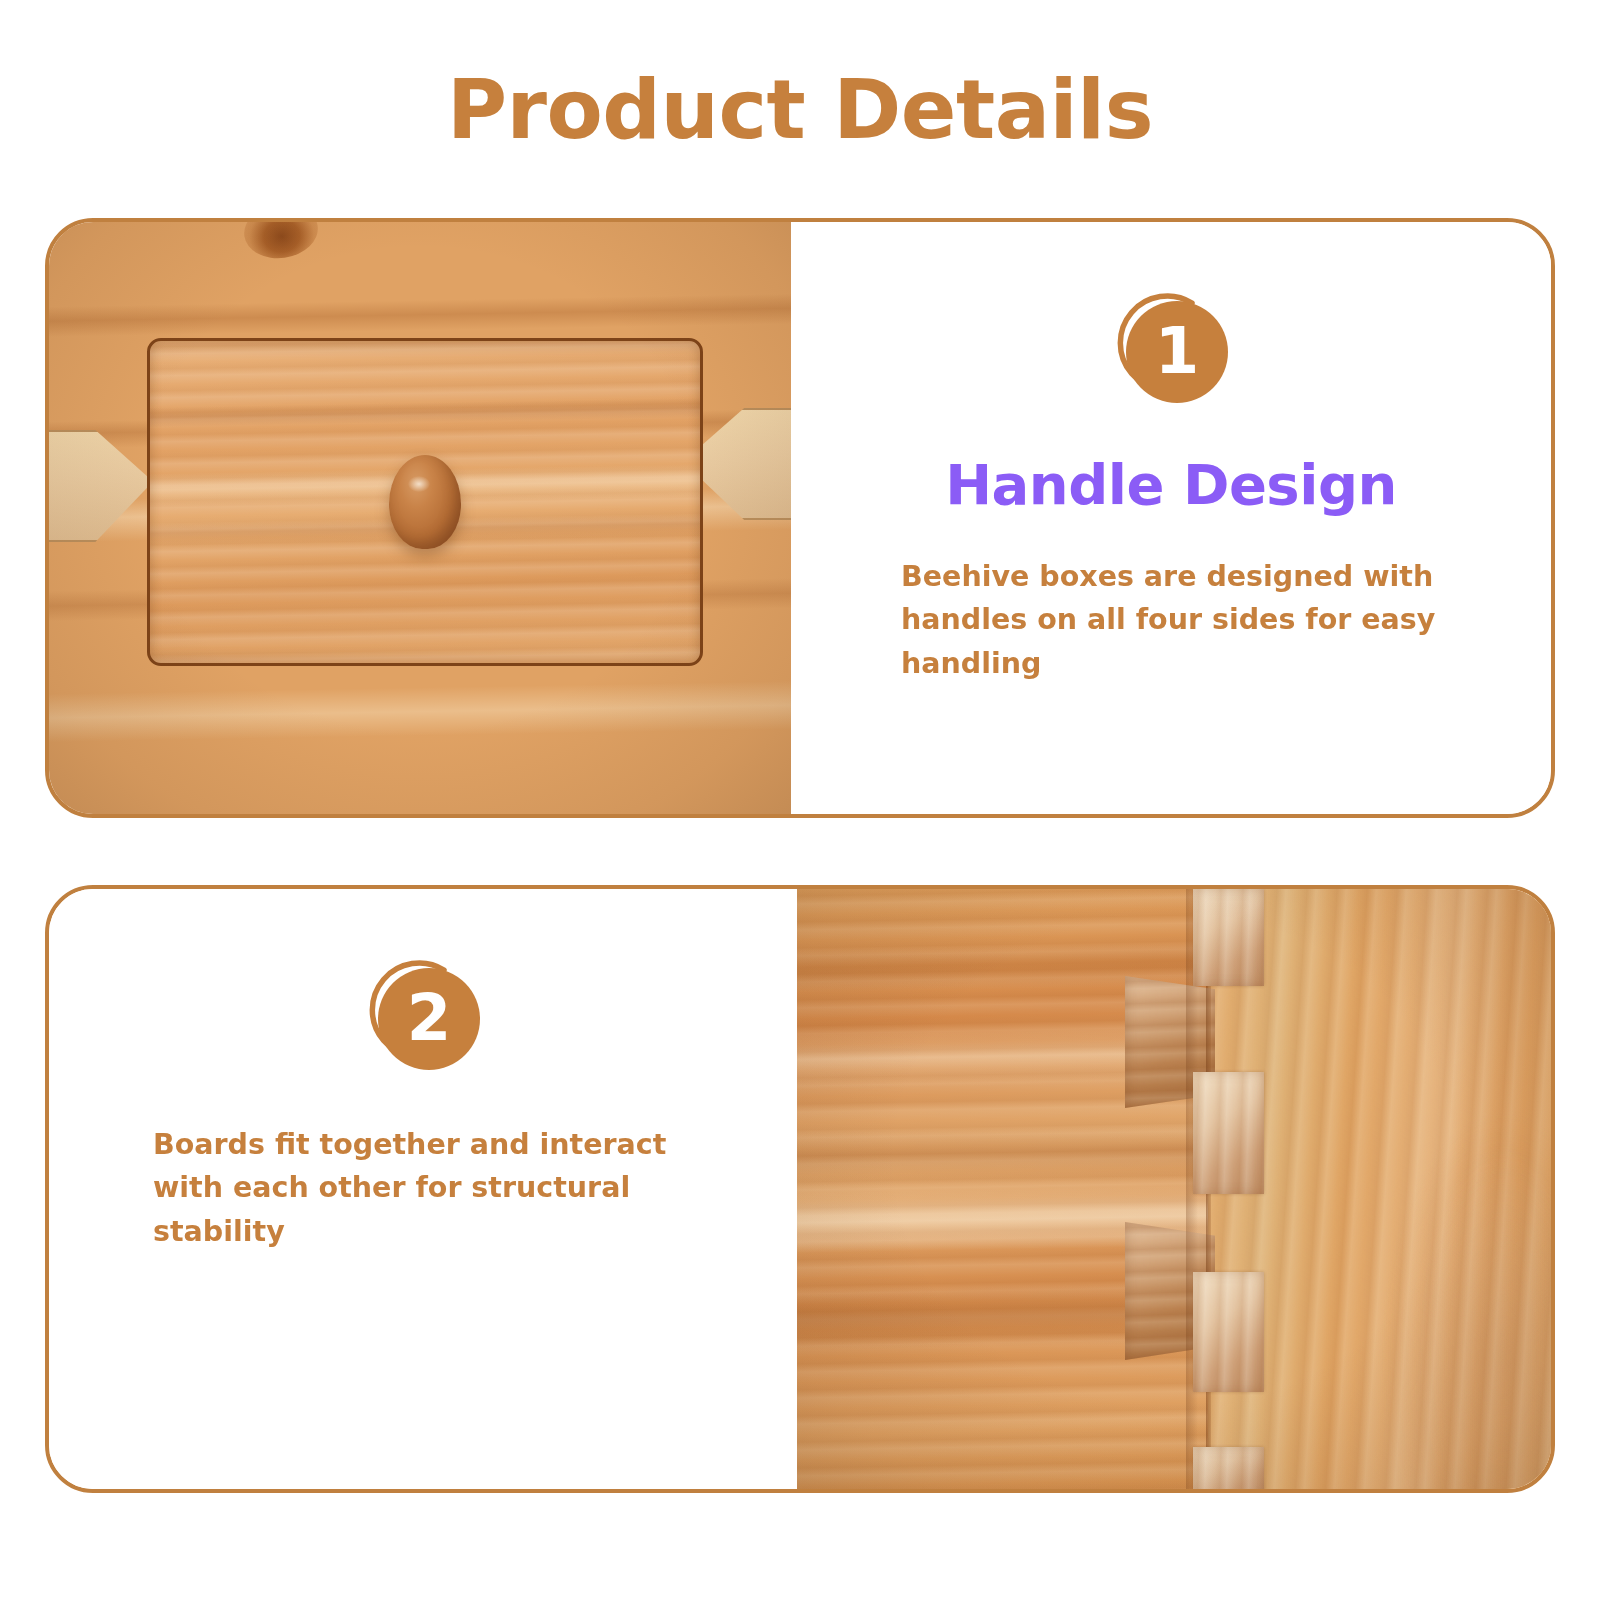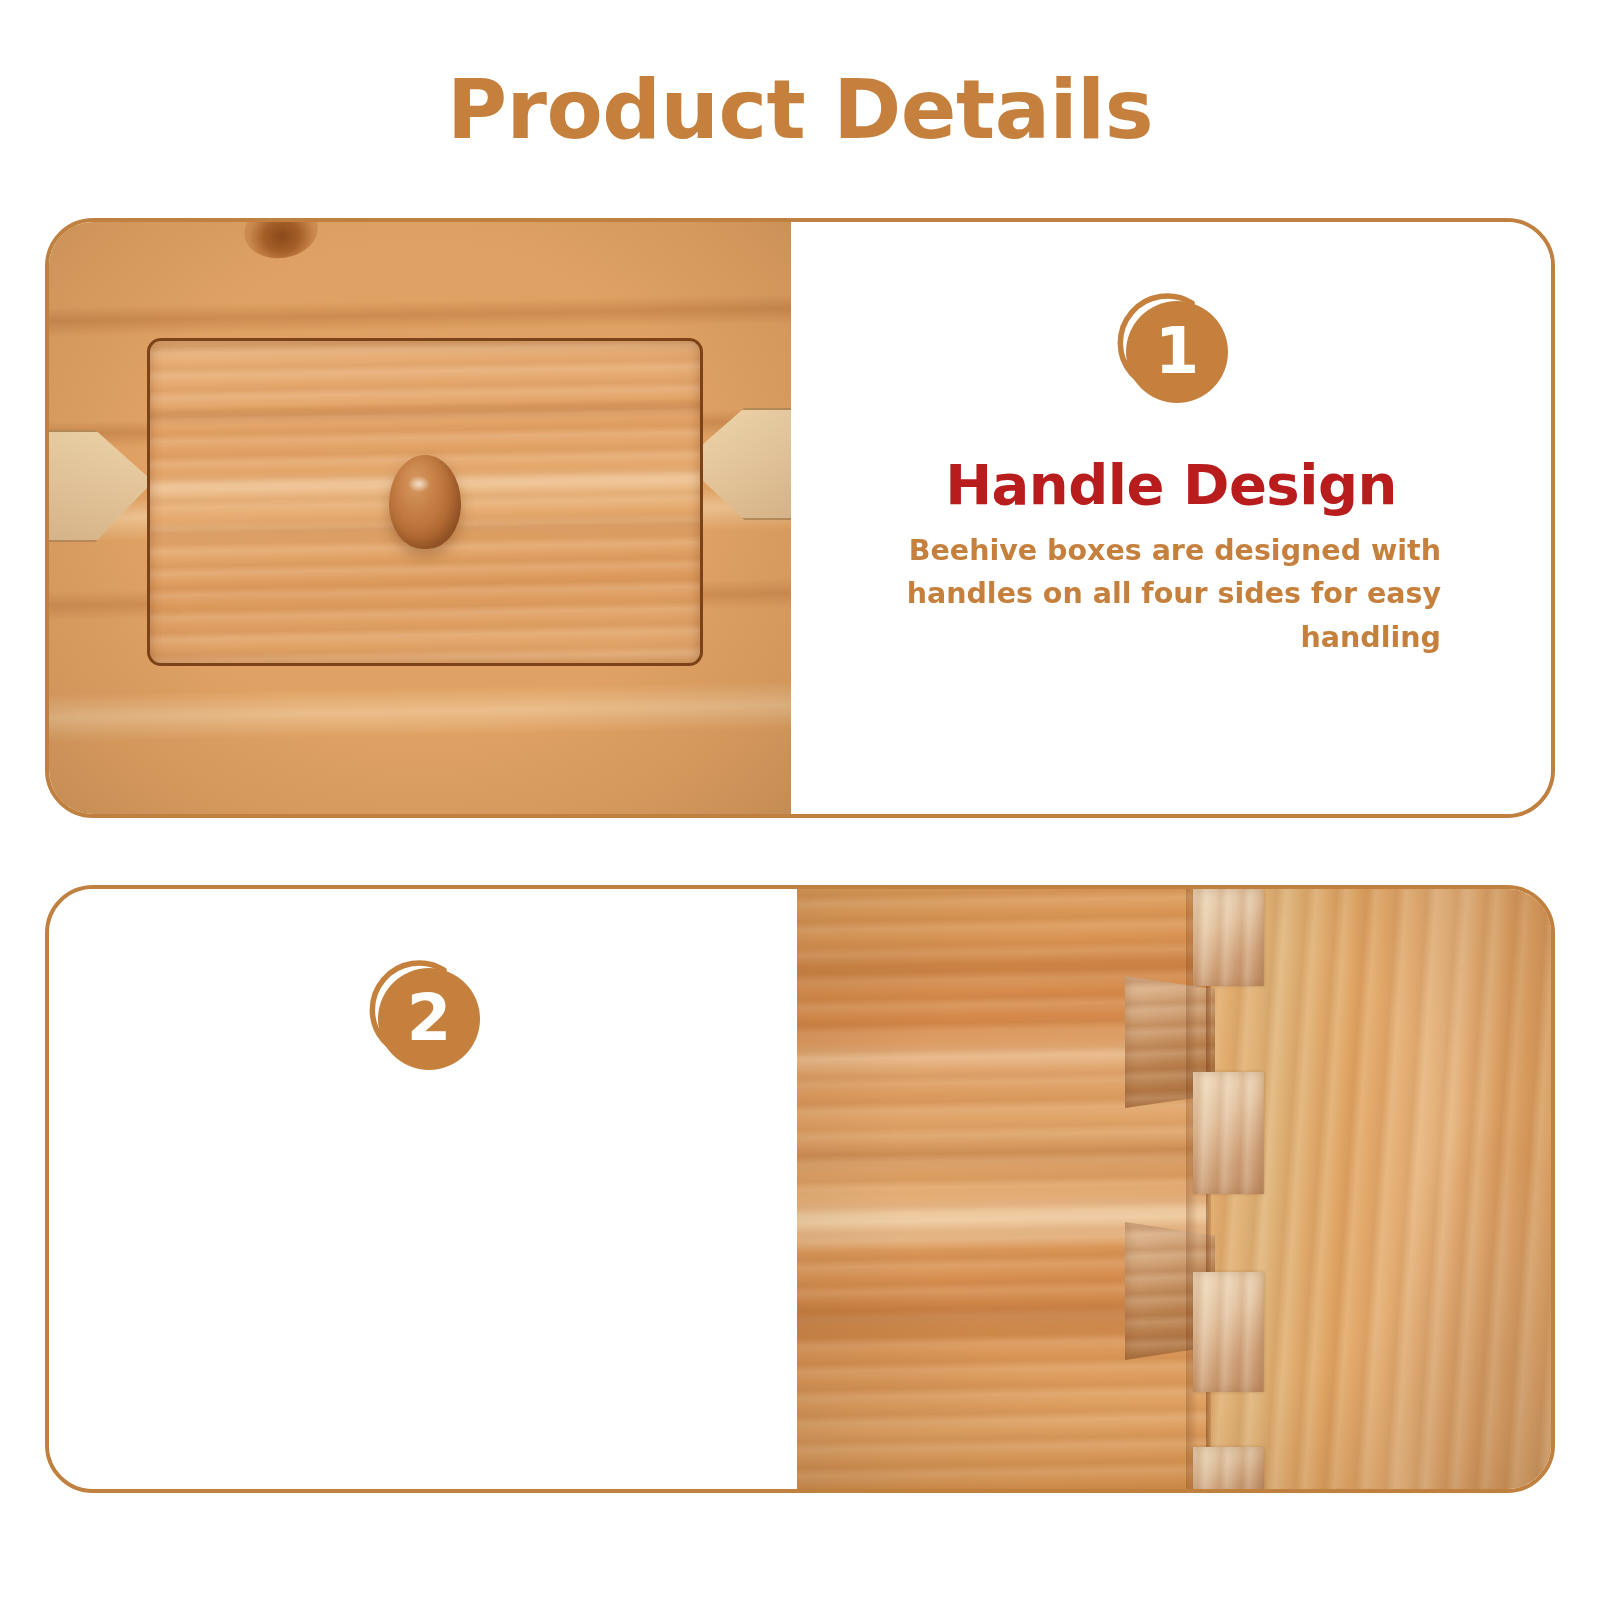--- a/index.html
+++ b/index.html
@@ -110,32 +110,32 @@
     line-height: 1;
     font-family: "DejaVu Sans", sans-serif;
     margin-top: -3px;
   }
 
   
   .feature-heading {
     margin-top: 34px;
     font-size: 56px;
     font-weight: 700;
-    color: #b91c1c;
+    color: #8b5cf6;
     text-align: center;
     letter-spacing: -0.5px;
     font-family: "DejaVu Sans", sans-serif;
   }
   .feature-body {
-    margin-top: 12px;
+    margin-top: 38px;
     font-size: 28.5px;
     font-weight: 700;
     line-height: 1.52;
     color: #C6803D;
-    text-align: right;
+    text-align: left;
     max-width: 540px;
     font-family: "DejaVu Sans", sans-serif;
   }
 
   
   .wood-base {
     position: absolute;
     inset: 0;
     background:
       repeating-linear-gradient(178deg,
@@ -404,20 +404,21 @@
       <div class="badge-wrap">
         <svg class="badge-arc" viewBox="0 0 118 118">
           <path d="M 96 19 A 47 47 0 1 0 96 99" fill="none" stroke="#C6803D" stroke-width="5.5" stroke-linecap="round"></path>
         </svg>
         <div class="badge-circle">
           <span class="badge-num">2</span>
         </div>
       </div>
 
 
+      <div class="feature-body">Boards fit together and interact with each other for structural stability</div>
     </div>
 
     <div class="photo-pane">
       <div class="dove-wrap">
         <div class="dove-left"></div>
         <div class="dove-right"></div>
         <div class="socket socket-a"></div>
         <div class="socket socket-b"></div>
         <div class="dove-seam"></div>
         <div class="pin-shadow"></div>

